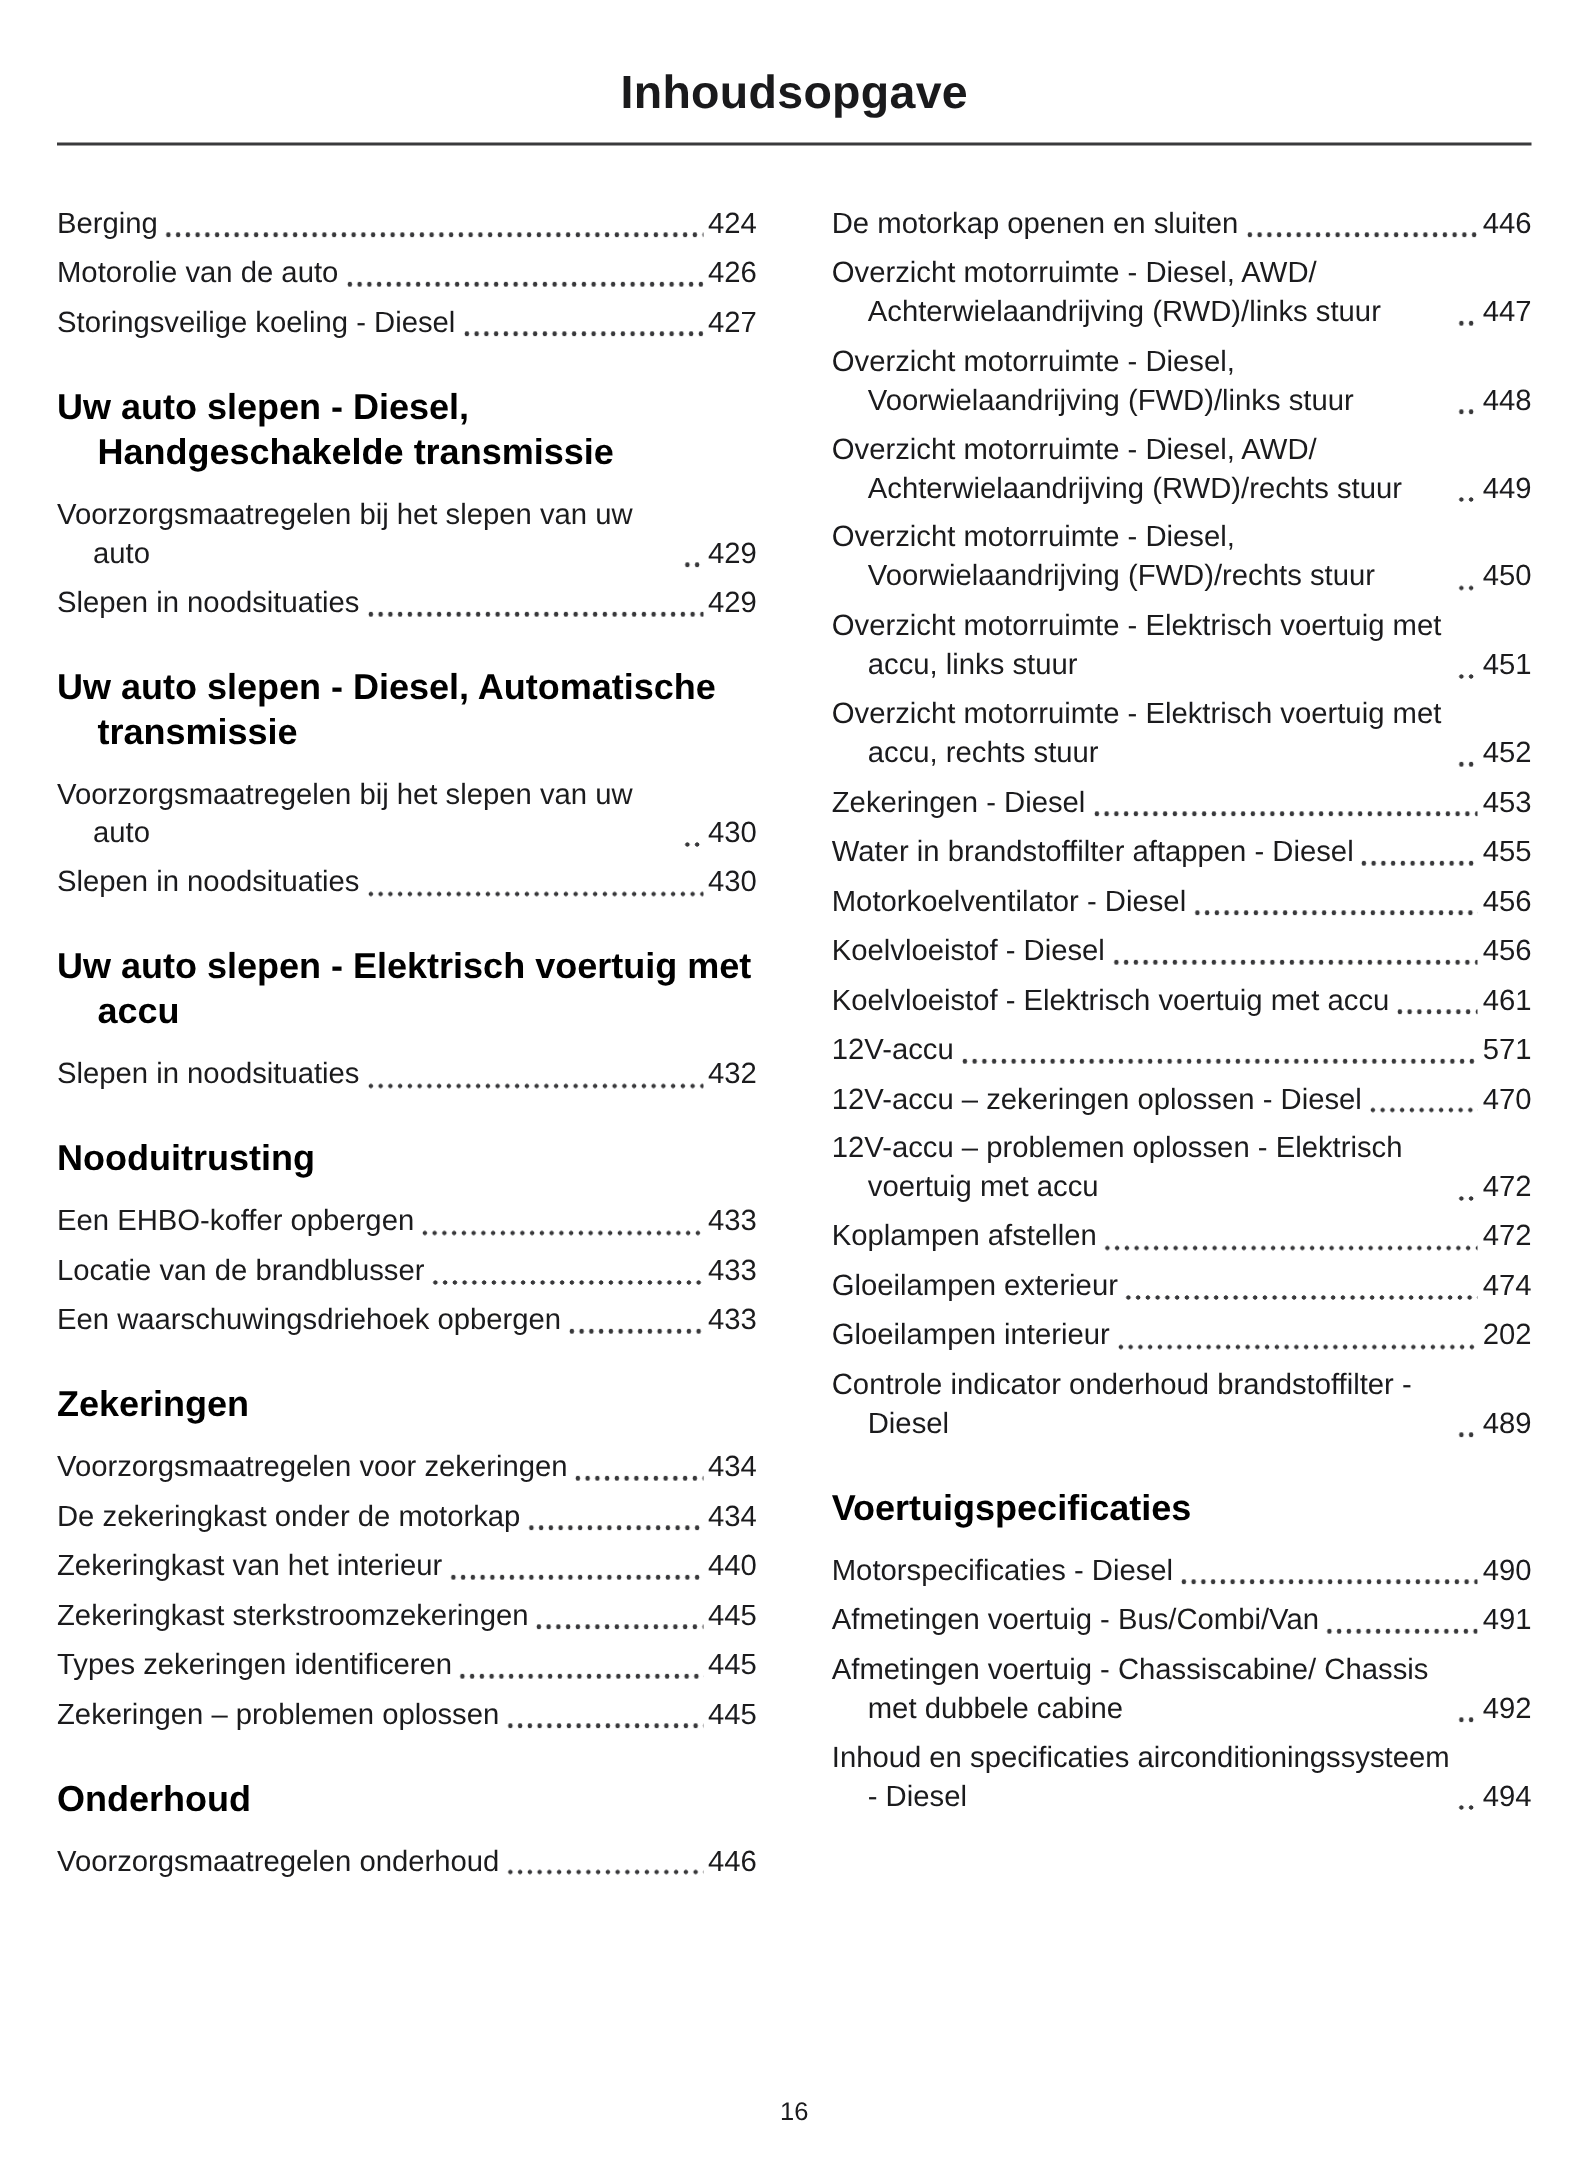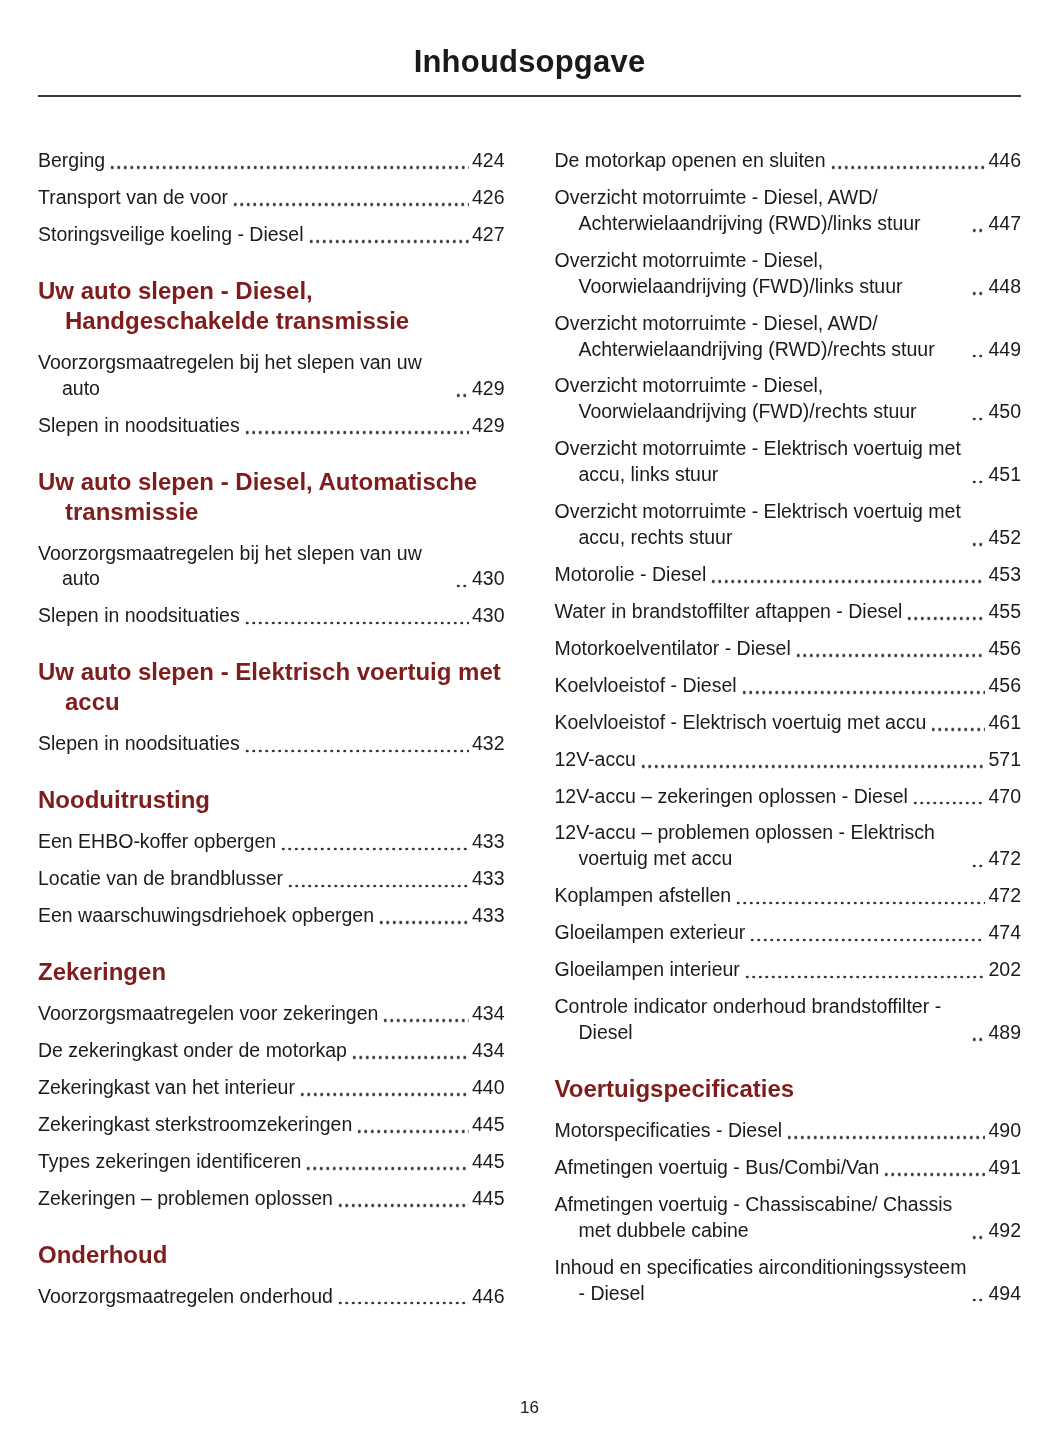--- a/index.html
+++ b/index.html
@@ -38,21 +38,20 @@
     flex: 1 0 auto;
     align-items: flex-start;
   }
   .toc-col { flex: 1 1 0; min-width: 0; }
   .toc-entry {
     display: flex;
     align-items: flex-end;
     margin-bottom: 7px;
     font-size: 19.5px;
     line-height: 1.33;
-    margin-top: 11px;
   }
   .toc-label {
     padding-left: 24px;
     text-indent: -24px;
     flex: 0 1 auto;
   }
   .toc-dots {
     flex: 1 1 12px;
     min-width: 14px;
     height: 12px;
@@ -64,21 +63,21 @@
     background-position: left bottom;
   }
   .toc-page { white-space: nowrap; }
   .toc-heading {
     font-size: 24px;
     font-weight: bold;
     line-height: 1.25;
     margin: 28px 0 14px 0;
     padding-left: 27px;
     text-indent: -27px;
-    color: #7f1d1d;
+    color: #000000;
   }
   .toc-col > .toc-heading:first-child { margin-top: 0; }
   .page-number {
     margin-top: auto;
     padding-top: 34px;
     text-align: center;
     font-size: 17px;
     color: #1b1b1d;
   }
 </style>
@@ -91,21 +90,21 @@
 
   <div class="toc-wrap">
     <div class="toc-col">
   <div class="toc-entry">
     <span class="toc-label">Berging</span>
     <span class="toc-dots"></span>
     <span class="toc-page">424</span>
   </div>
 
   <div class="toc-entry">
-    <span class="toc-label">Transport van de voor</span>
+    <span class="toc-label">Motorolie van de auto</span>
     <span class="toc-dots"></span>
     <span class="toc-page">426</span>
   </div>
 
   <div class="toc-entry">
     <span class="toc-label">Storingsveilige koeling - Diesel</span>
     <span class="toc-dots"></span>
     <span class="toc-page">427</span>
   </div>
 
@@ -248,21 +247,21 @@
     <span class="toc-page">451</span>
   </div>
 
   <div class="toc-entry">
     <span class="toc-label">Overzicht motorruimte - Elektrisch voertuig met accu, rechts stuur</span>
     <span class="toc-dots"></span>
     <span class="toc-page">452</span>
   </div>
 
   <div class="toc-entry">
-    <span class="toc-label">Motorolie - Diesel</span>
+    <span class="toc-label">Zekeringen - Diesel</span>
     <span class="toc-dots"></span>
     <span class="toc-page">453</span>
   </div>
 
   <div class="toc-entry">
     <span class="toc-label">Water in brandstoffilter aftappen - Diesel</span>
     <span class="toc-dots"></span>
     <span class="toc-page">455</span>
   </div>
 

